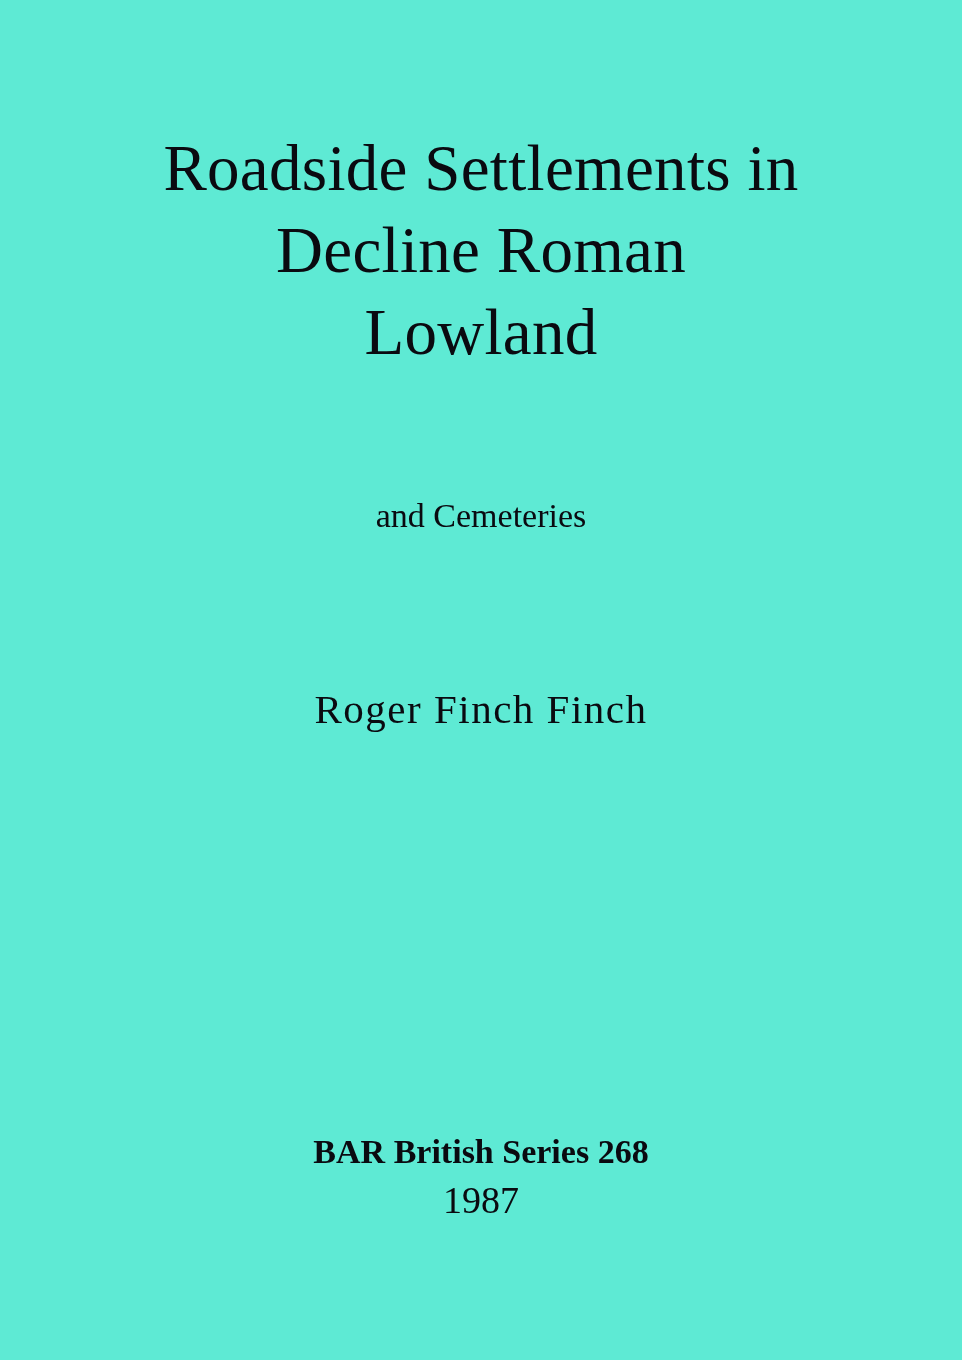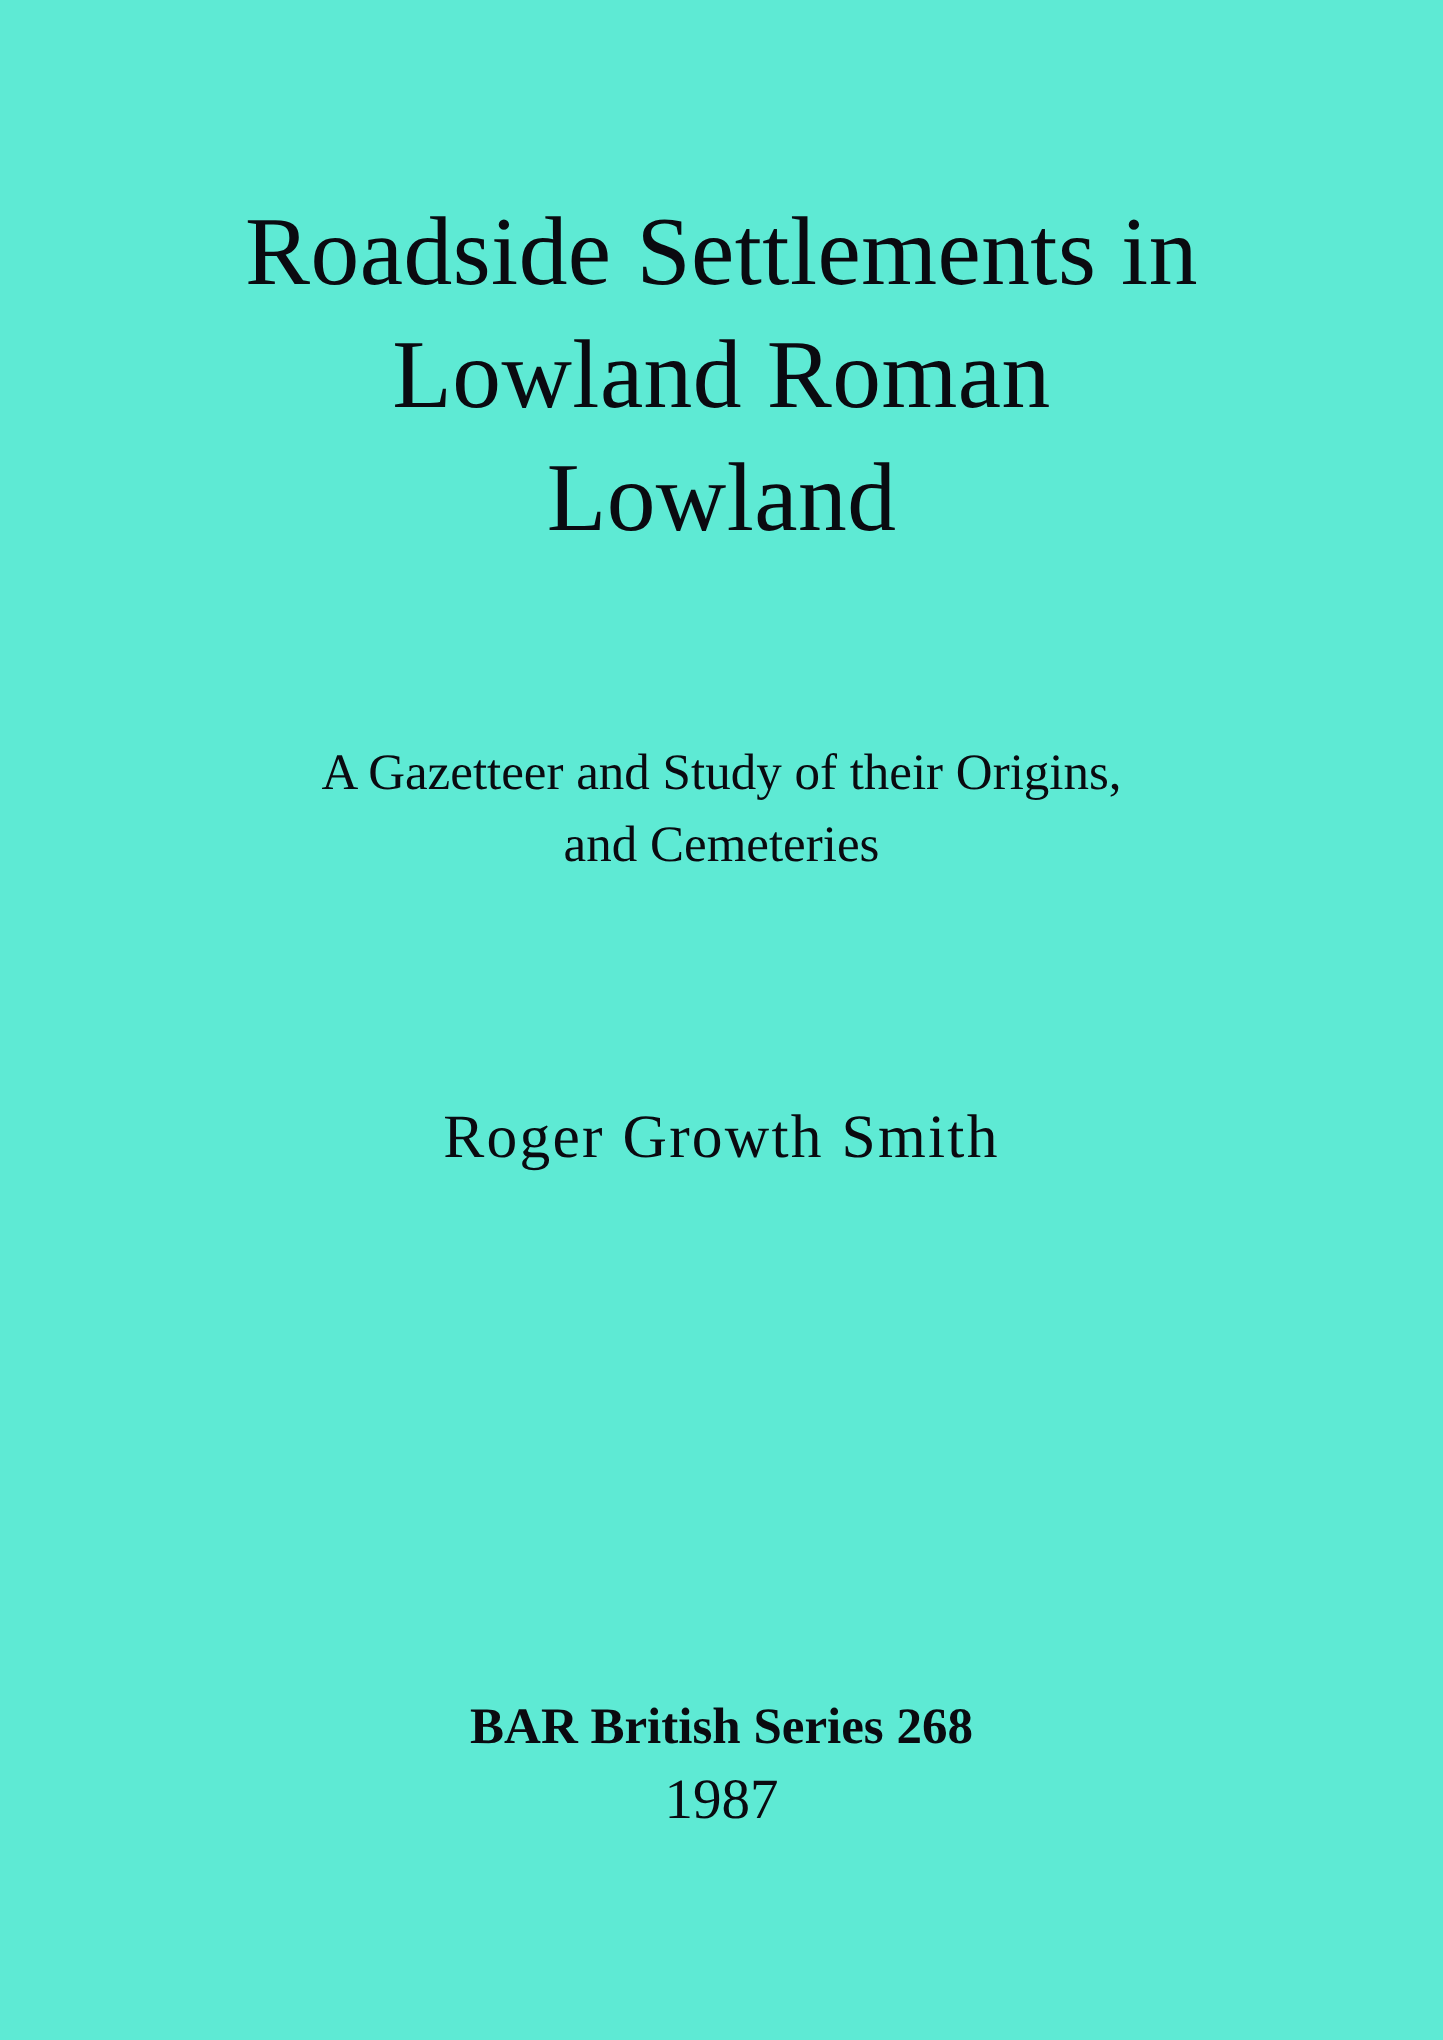--- a/index.html
+++ b/index.html
@@ -80,31 +80,30 @@
     color: #0a0a10;
   }
 </style>
 </head>
 <body>
 
 <div class="cover">
 
   <div class="title-block">
     <div class="title-line">Roadside Settlements in</div>
-    <div class="title-line">Lowland Roman</div>
+    <div class="title-line">Decline Roman</div>
     <div class="title-line">Lowland</div>
   </div>
 
   <div class="subtitle-block">
-    <div class="subtitle-line">A Gazetteer and Study of their Origins,</div>
     <div class="subtitle-line">and Cemeteries</div>
   </div>
 
   <div class="author-block">
-    <div class="author-name">Roger Growth Smith</div>
+    <div class="author-name">Roger Finch Finch</div>
   </div>
 
   <div class="series-block">
     <div class="series-line">BAR British Series 268</div>
     <div class="series-year">1987</div>
   </div>
 
 </div>
 
 </body></html>

